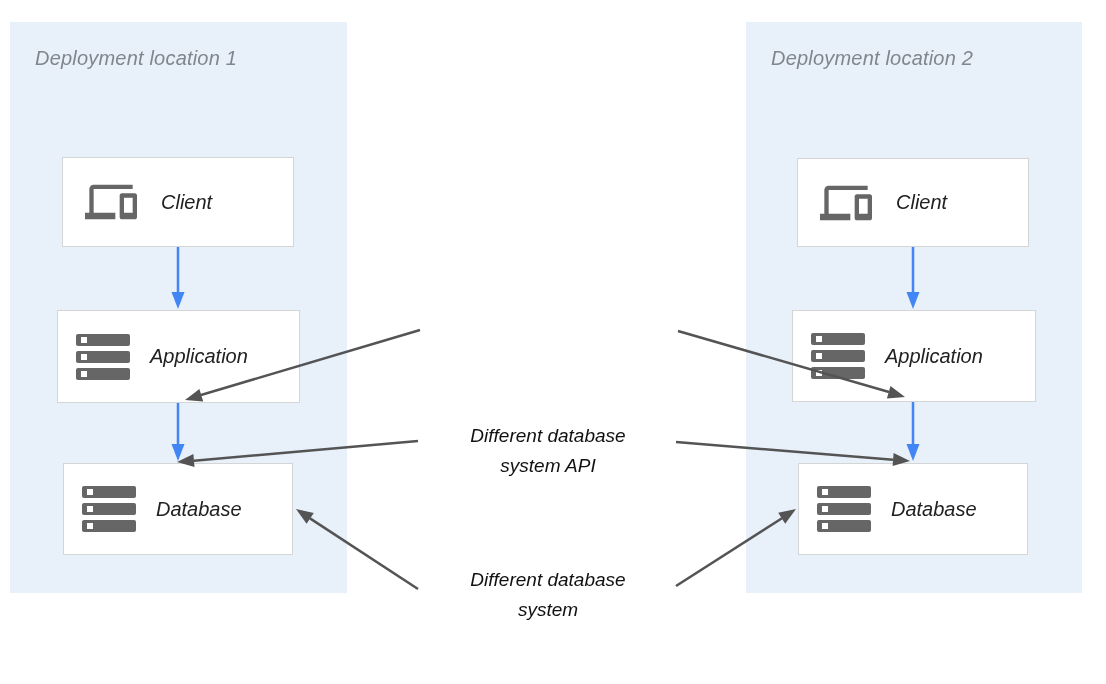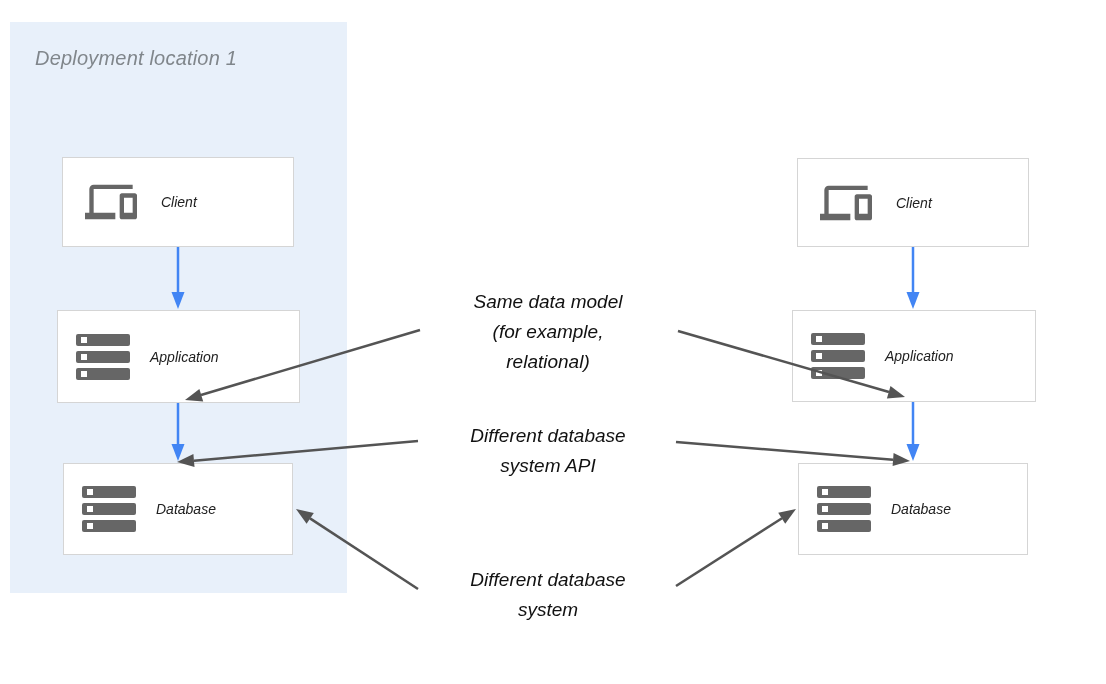--- a/index.html
+++ b/index.html
@@ -22,21 +22,21 @@
     position:absolute; left:25px; top:25px;
     font-size:20px; color:var(--panel-title,#80868b); letter-spacing:.2px;
     white-space:nowrap;
   }
   .node{
     position:absolute; background:var(--box-bg,#fff);
     border:1px solid var(--box-border,#d5d5d5);
     box-sizing:border-box; display:flex; align-items:center;
     padding-left:18px; gap:20px;
   }
-  .node-label{ font-size:14px; color:var(--box-text,#212121); white-space:nowrap; }
+  .node-label{ font-size:20px; color:var(--box-text,#212121); white-space:nowrap; }
   
   .l-client{ left:62px;  top:157px; width:232px; height:90px; }
   .l-app{    left:57px;  top:310px; width:243px; height:93px; }
   .l-db{     left:63px;  top:463px; width:230px; height:92px; }
   
   .r-client{ left:797px; top:158px; width:232px; height:89px; }
   .r-app{    left:792px; top:310px; width:244px; height:92px; }
   .r-db{     left:798px; top:463px; width:230px; height:92px; }
 
   .devices-icon{ color:var(--icon-gray,#666); flex:0 0 auto; }
@@ -64,20 +64,23 @@
   .line-gray{ stroke:var(--gray-arrow,#545454); stroke-width:2.5; fill:none; }
   .head-gray{ fill:var(--gray-arrow,#545454); stroke:none; }
 </style>
 </head>
 <body>
 
 <div class="canvas">
 
   <div class="panel panel-left">
     <div class="panel-title">Deployment location 1</div>
+  </div>
+  <div class="panel panel-right">
+    <div class="panel-title">Deployment location 2</div>
   </div>
 
   <div class="node l-client">
     <svg class="devices-icon" width="60" height="52" viewBox="0 0 24 24" fill="currentColor" aria-hidden="true">
       <path d="M4 6h18V4H4c-1.1 0-2 .9-2 2v11H0v3h14v-3H4V6zm19 2h-6c-.55 0-1 .45-1 1v10c0 .55.45 1 1 1h6c.55 0 1-.45 1-1V9c0-.55-.45-1-1-1zm-1 9h-4v-7h4v7z"></path>
     </svg>
     <span class="node-label">Client</span>
   </div>
   <div class="node l-app">
     <div class="server-icon">
@@ -112,23 +115,20 @@
   </div>
   <div class="node r-db">
     <div class="server-icon">
       <div class="server-bar"></div>
       <div class="server-bar"></div>
       <div class="server-bar"></div>
     </div>
     <span class="node-label">Database</span>
   </div>
 
-  <div class="annotation ann-1">Same data model
-(for example,
-relational)</div>
   <div class="annotation ann-2">Different database
 system API</div>
   <div class="annotation ann-3">Different database
 system</div>
 
   <svg class="arrow-layer" width="1106" height="684" viewBox="0 0 1106 684" aria-hidden="true">
 
     <g>
       <line class="line-blue" x1="178" y1="247" x2="178" y2="294"></line>
       <polygon class="head-blue" points="178,309 171.5,292 184.5,292"></polygon>

